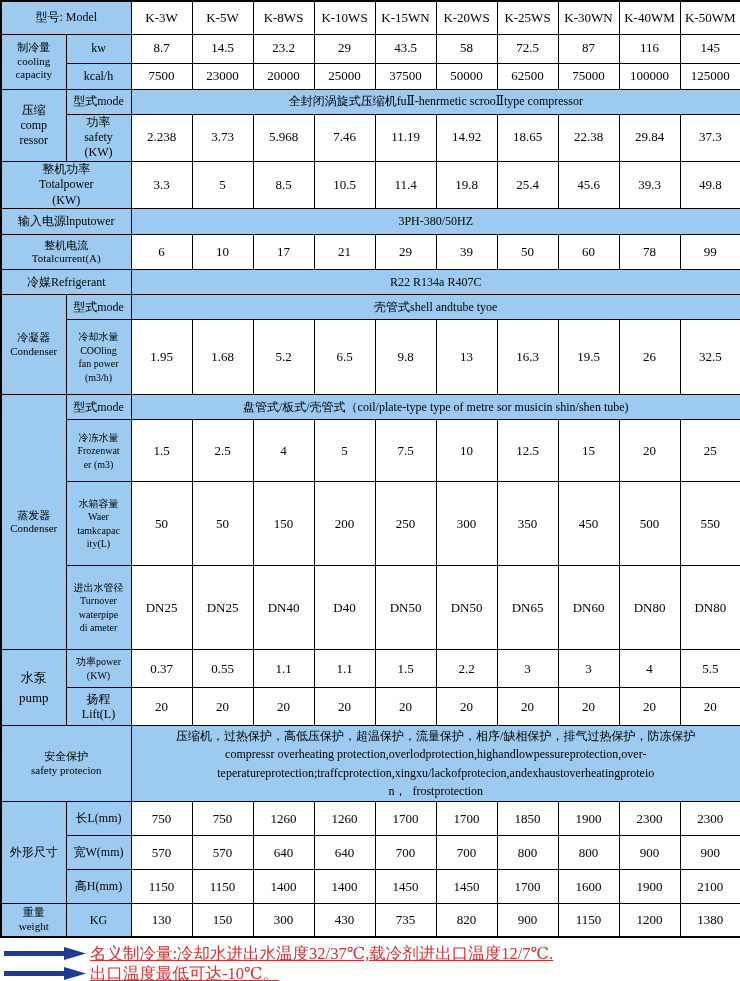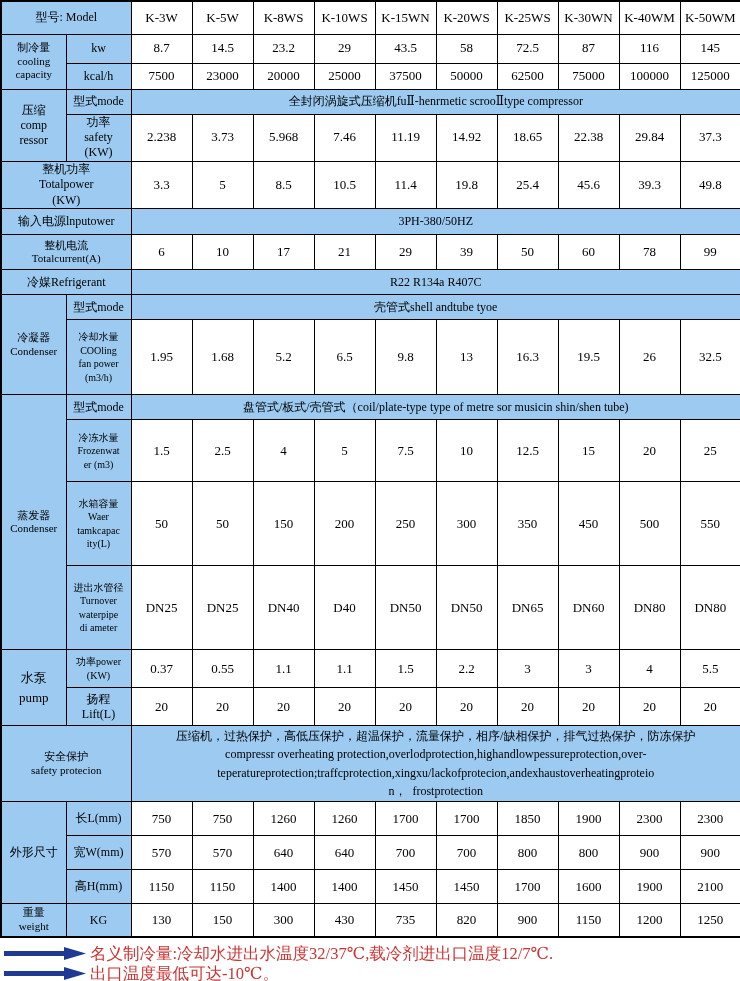--- a/index.html
+++ b/index.html
@@ -55,21 +55,21 @@
   td[data-name="group-weight"]{font-size:11px;}
   td[data-name="group-pump"]{font-size:13px;line-height:1.5;}
   td[data-name="span-safety"]{font-size:12px;line-height:1.55;}
   td[data-name="label-total-power"]{font-size:12px;line-height:1.3;margin-top:36px;}
   
   .notes{padding:6px 4px 0 4px;}
   .note{display:flex;align-items:center;height:20px;}
   .note svg{flex:0 0 auto;display:block;margin-right:4px;}
   .note-text{
     color:#CC3333;font-size:16.5px;line-height:20px;
-    font-family:"Liberation Serif","DejaVu Serif",serif;white-space:nowrap;
+    font-family:"Liberation Serif","DejaVu Serif",serif;white-space:nowrap;text-decoration:underline;
   }
 </style>
 </head>
 <body>
 
 <div class="page" data-name="chiller-spec-sheet">
 
   <table class="spec" data-name="spec-table">
     <colgroup>
       <col style="width:65px">
@@ -346,21 +346,21 @@
           <td class="k-label" data-name="sub-weight">KG</td>
           <td class="k-value" data-name="weight-value-2">130</td>
           <td class="k-value" data-name="weight-value-3">150</td>
           <td class="k-value" data-name="weight-value-4">300</td>
           <td class="k-value" data-name="weight-value-5">430</td>
           <td class="k-value" data-name="weight-value-6">735</td>
           <td class="k-value" data-name="weight-value-7">820</td>
           <td class="k-value" data-name="weight-value-8">900</td>
           <td class="k-value" data-name="weight-value-9">1150</td>
           <td class="k-value" data-name="weight-value-10">1200</td>
-          <td class="k-value" data-name="weight-value-11">1250</td>
+          <td class="k-value" data-name="weight-value-11">1380</td>
         </tr>
       </tbody>
   </table>
 
   <div class="notes" data-name="footer-notes">
     <div class="note" data-name="note-line-1">
       <svg data-name="arrow-right-icon" width="82" height="13" viewBox="0 0 82 13">
         <rect x="0" y="4" width="60" height="5" fill="#1F3A93"></rect>
         <polygon points="60,0 82,6.5 60,13" fill="#1F3A93"></polygon>
       </svg>

